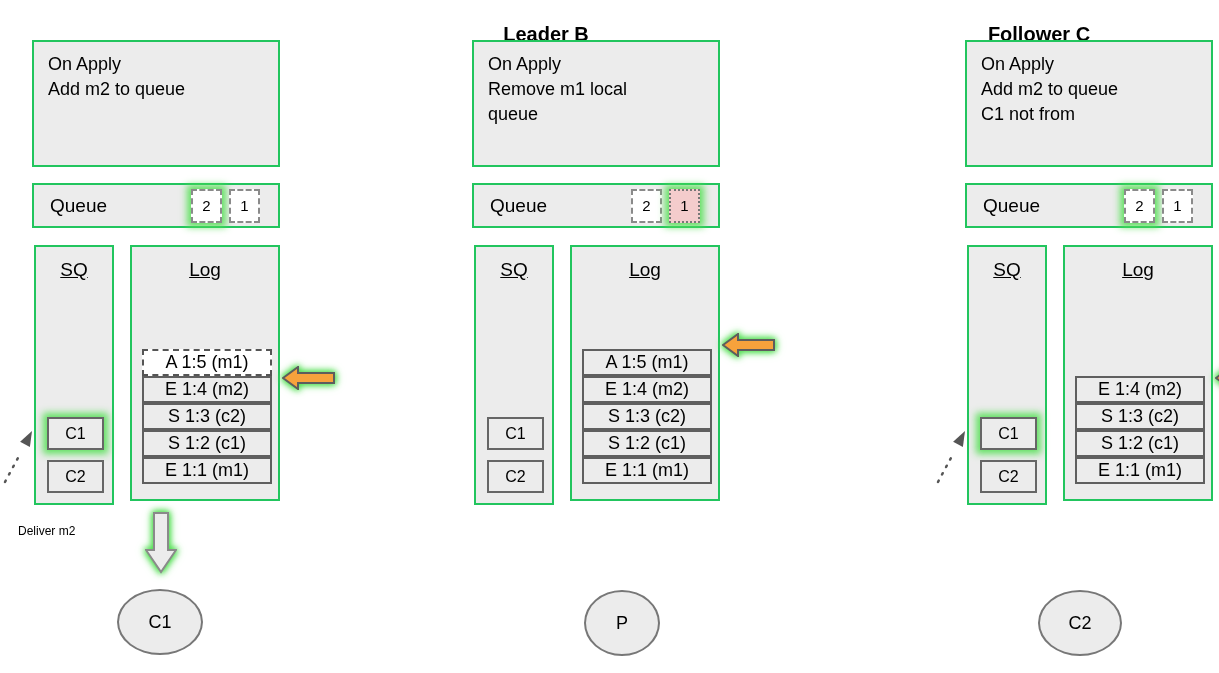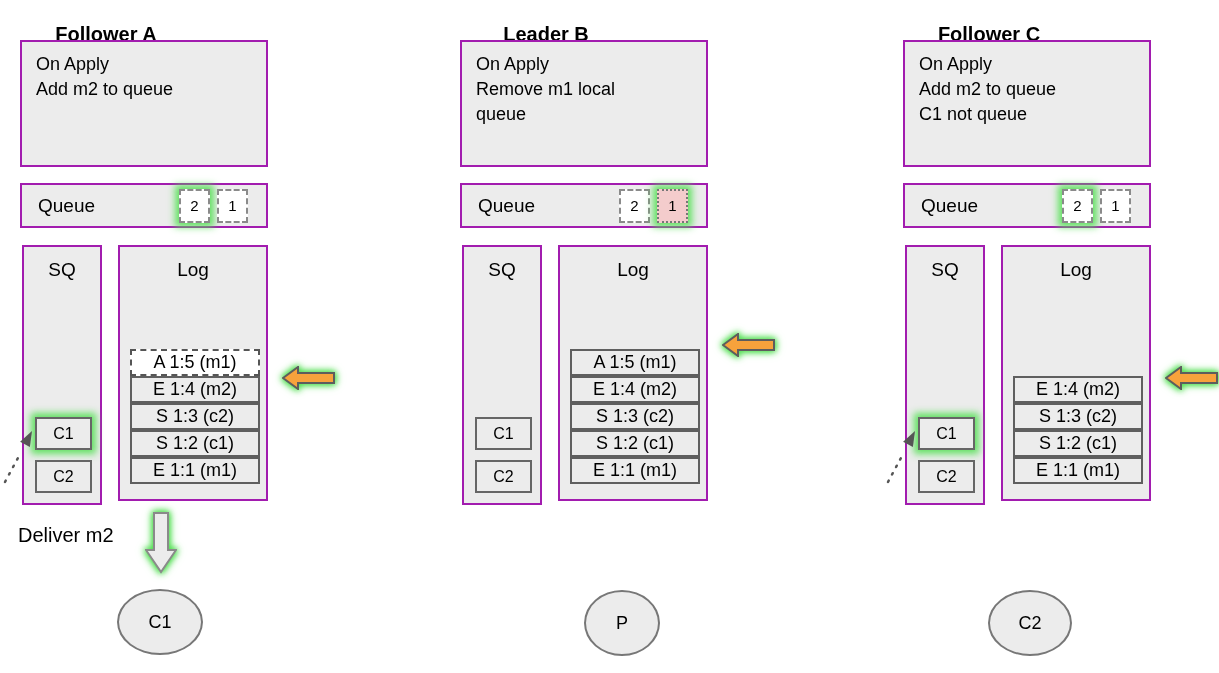--- a/index.html
+++ b/index.html
@@ -1,78 +1,77 @@
 <!DOCTYPE html>
 <html><head>
 <meta charset="utf-8">
 <style>
   html,body { margin:0; padding:0; background:#fff; }
   .canvas { position:relative; width:1219px; height:673px; background:#fff;
             font-family:"Liberation Sans", sans-serif; color:#000; overflow:hidden; }
   .col { position:absolute; top:0; width:248px; height:673px; }
-  .col-a { left:20px; } .col-b { left:460px; } .col-c { left:903px; }
+  .col-a { left:20px; } .col-b { left:460px; } .col-c { left:953px; }
 
   .title { position:absolute; top:6px; left:0; width:172px; text-align:center;
            font-size:20px; font-weight:bold; }
 
-  .box { position:absolute; background:#ececec; border:2px solid #a21caf; box-sizing:border-box; }
+  .box { position:absolute; background:#ececec; border:2px solid #22c55e; box-sizing:border-box;margin-left:12px; }
 
   .apply-box { top:40px; left:0; width:248px; height:127px; padding:10px 14px;
                font-size:18px; line-height:25px; }
   .italic { }
 
   .queue-box { top:183px; left:0; width:248px; height:45px; display:flex; align-items:center; }
   .queue-label { font-size:19px; margin-left:16px; }
   .queue-items { margin-left:auto; margin-right:18px; display:flex; gap:7px; }
   .qitem { width:31px; height:34px; box-sizing:border-box; border:2px dashed #8a8a8a;
            background:#fff; display:flex; align-items:center; justify-content:center;
            font-size:15px; }
   .qitem.pink { border-style:dotted; border-color:#777; background:#f4cccc; }
   .glow { box-shadow:0 0 7px 4px rgba(84,224,84,0.9); }
 
   .sq-box  { top:245px; left:2px;  width:80px;  height:260px; }
   .log-box { top:245px; left:98px; width:150px; height:256px; }
-  .box-label { margin-top:12px; text-align:center; font-size:19px; }
+  .box-label { margin-top:12px; text-align:center; font-size:19px;text-decoration:underline; }
 
   .sq-item { position:absolute; left:11px; width:57px; height:33px; box-sizing:border-box;
              border:2px solid #666; background:#ececec; display:flex; align-items:center;
              justify-content:center; font-size:16px; }
   .sq-c1 { top:170px; } .sq-c2 { top:213px; }
 
   .log-entries { position:absolute; left:10px; bottom:15px; width:130px;
                  display:flex; flex-direction:column; }
   .log-entry { height:27px; box-sizing:border-box; border:2px solid #5f5f5f; background:#ececec;
                display:flex; align-items:center; justify-content:center; font-size:18px;
                white-space:nowrap; }
   .log-entry.dashed-entry { border-style:dashed; border-color:#555; background:#fff; }
 
   .orange-arrow { position:absolute; left:262px; width:54px; height:24px;
                   filter:drop-shadow(0 0 3px #54e054) drop-shadow(0 0 3px #54e054); }
   .arrow-row2 { top:366px; } .arrow-row1 { top:333px; }
 
   .dotted-arrow { position:absolute; left:-21px; top:423px; width:40px; height:66px; }
 
-  .deliver-label { position:absolute; left:-2px; top:524px; font-size:20px; }
+  .deliver-label { position:absolute; left:-2px; top:524px; font-size:12px; }
   .deliver-arrow { position:absolute; left:125px; top:512px; width:32px; height:62px;
                    filter:drop-shadow(0 0 3px #54e054) drop-shadow(0 0 3px #54e054); }
 
   .actor { position:absolute; background:#ececec; border:2px solid #777; border-radius:50%;
            display:flex; align-items:center; justify-content:center; font-size:18px;
            box-sizing:border-box; }
   .actor-a { left:97px;  top:589px; width:86px; height:66px; }
   .actor-b { left:124px; top:590px; width:76px; height:66px; }
   .actor-c { left:85px;  top:590px; width:84px; height:66px; }
 </style>
 </head>
 <body>
 
 <div class="canvas">
 
   <section class="col col-a">
-    <h2 class="title">Follower A</h2>
 
     <div class="box apply-box">
       <div>On Apply</div>
       <div class="italic">Add m2 to queue</div>
     </div>
 
     <div class="box queue-box">
       <span class="queue-label">Queue</span>
       <div class="queue-items">
         <span class="qitem glow">2</span>
@@ -154,21 +153,21 @@
 
     <div class="actor actor-b">P</div>
   </section>
 
   <section class="col col-c">
     <h2 class="title">Follower C</h2>
 
     <div class="box apply-box">
       <div>On Apply</div>
       <div class="italic">Add m2 to queue</div>
-      <div class="italic">C1 not queue</div>
+      <div class="italic">C1 not from</div>
     </div>
 
     <div class="box queue-box">
       <span class="queue-label">Queue</span>
       <div class="queue-items">
         <span class="qitem glow">2</span>
         <span class="qitem">1</span>
       </div>
     </div>
 

